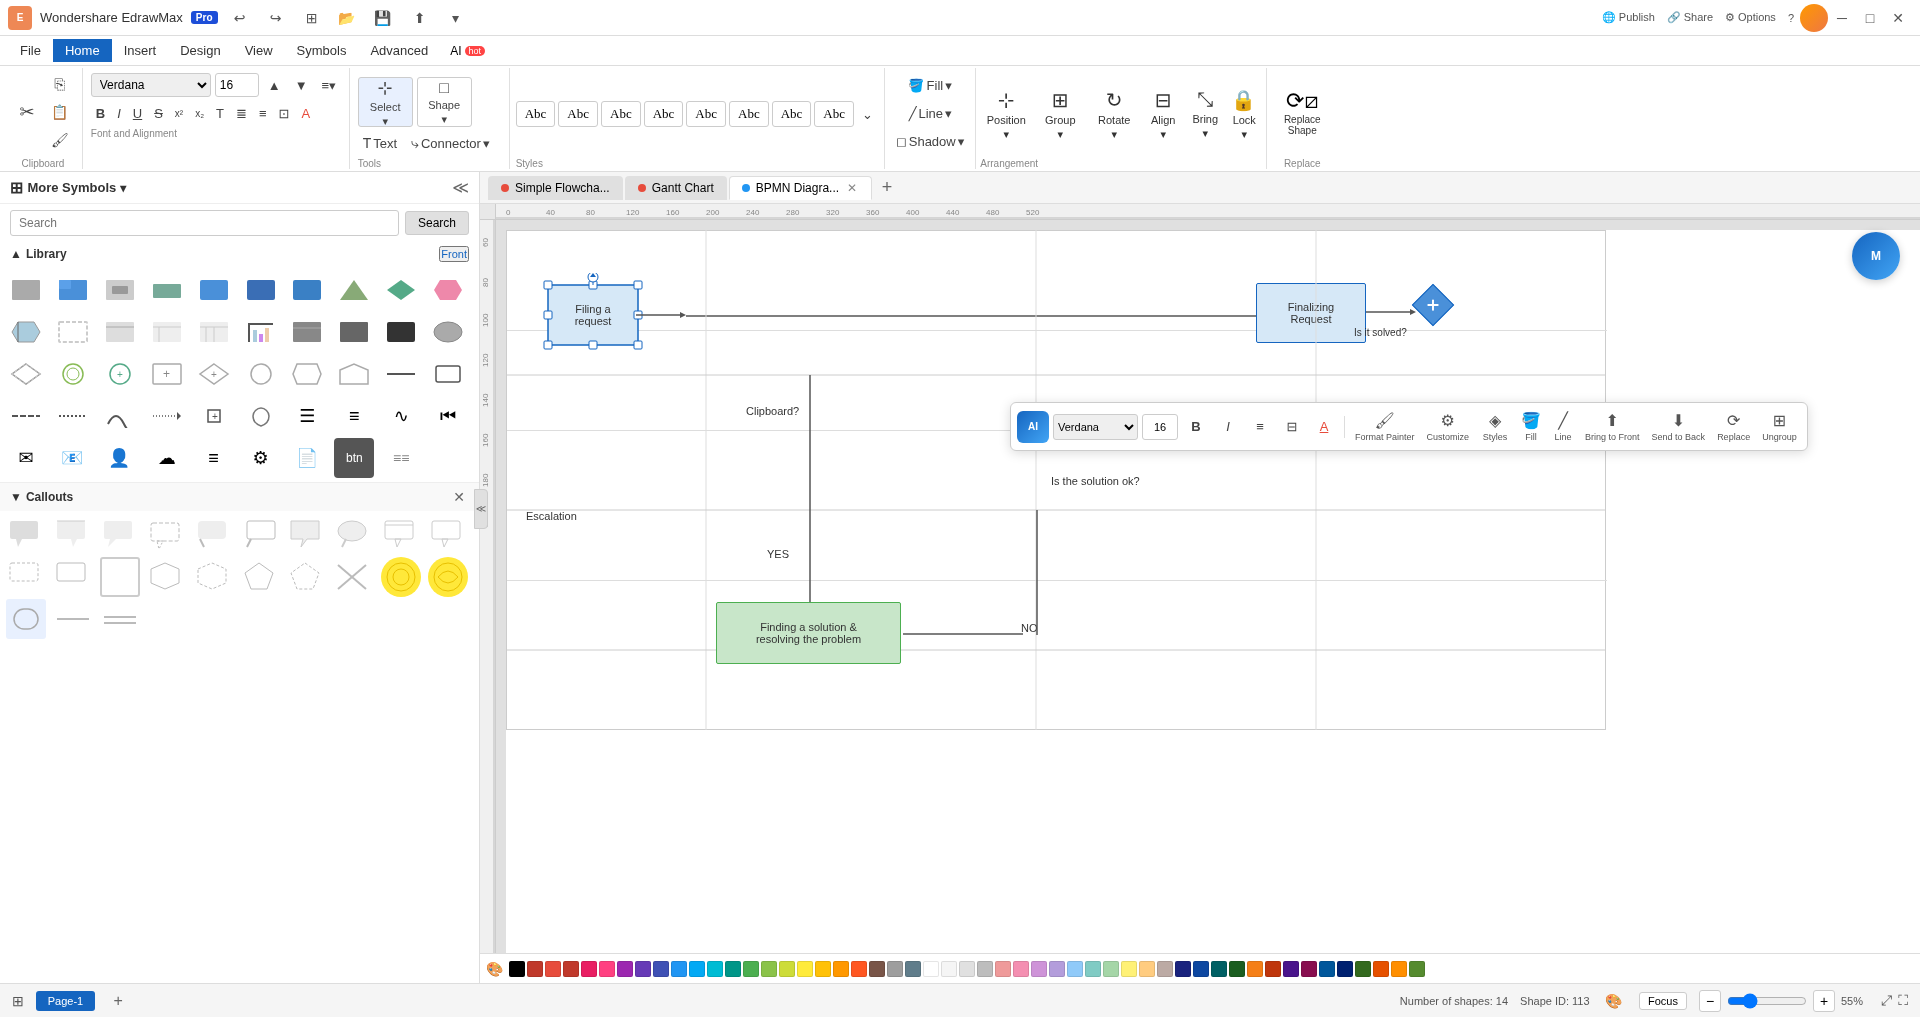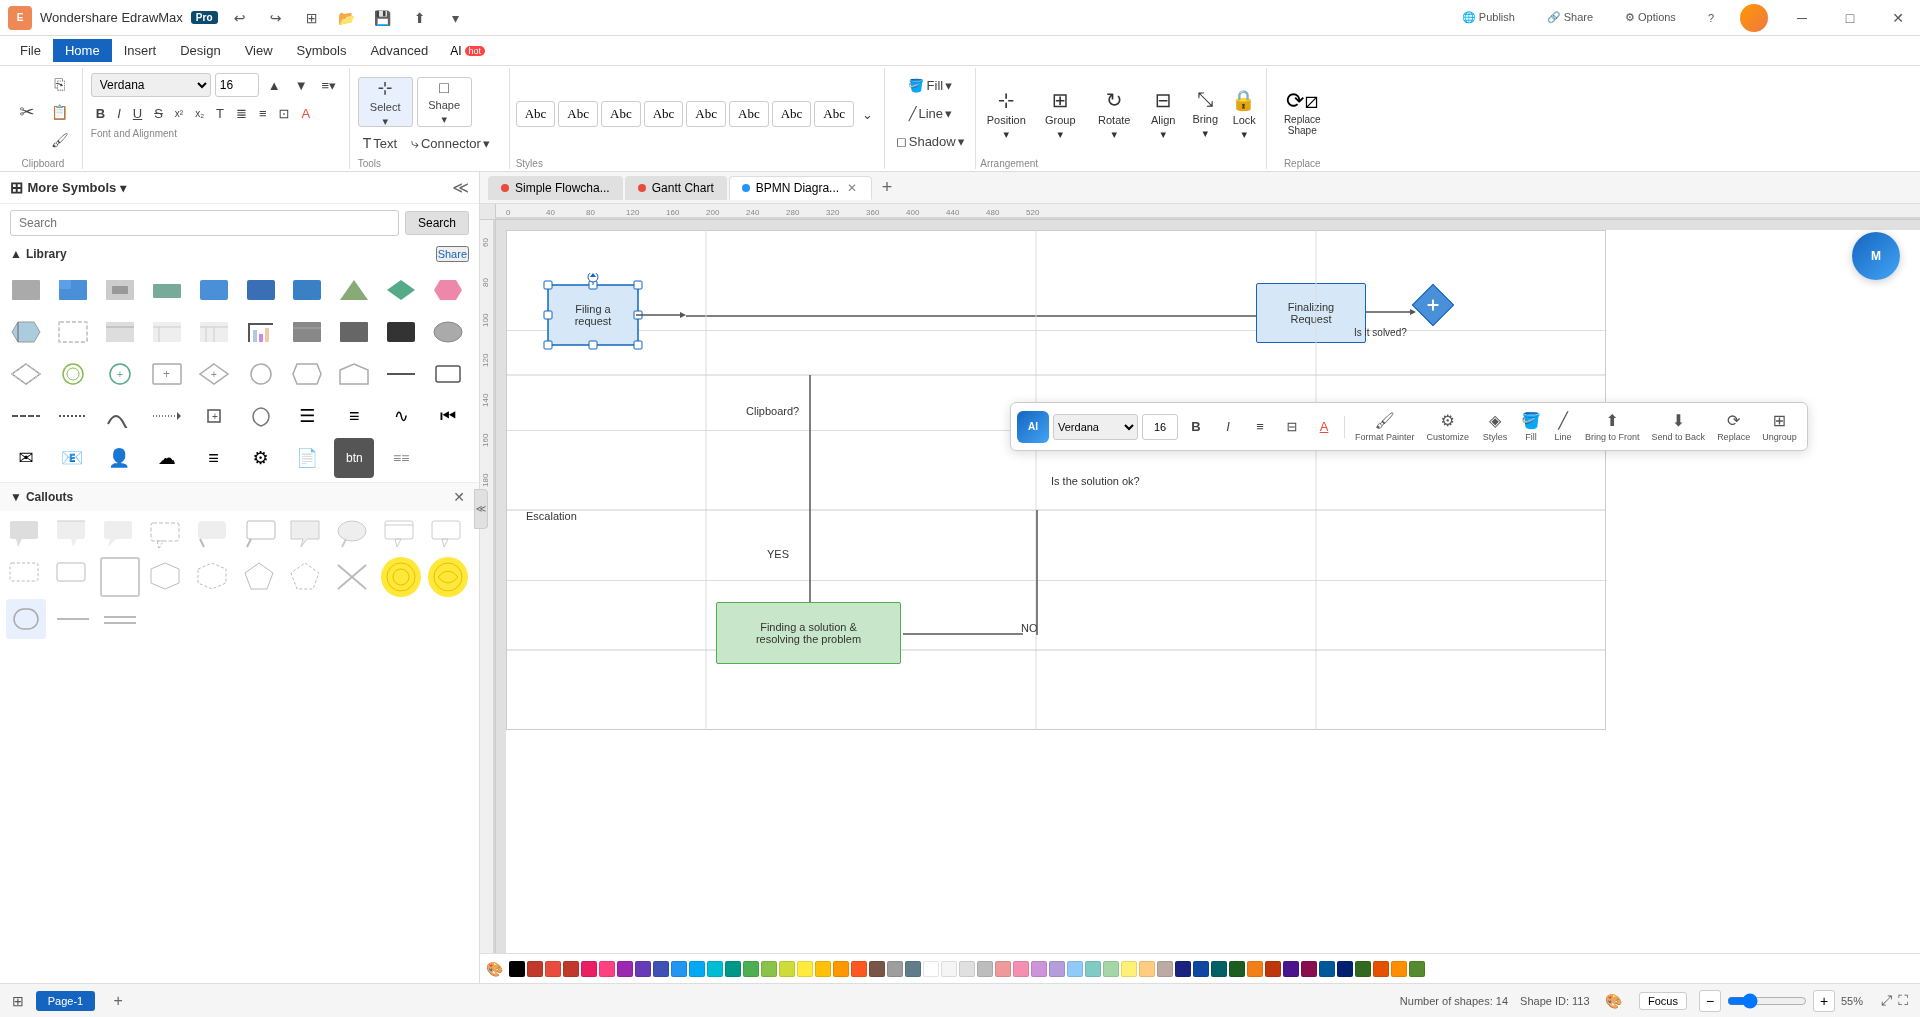--- a/index.html
+++ b/index.html
@@ -5,23 +5,23 @@
     * { box-sizing: border-box; margin: 0; padding: 0; }
     body { font-family: 'Segoe UI', Arial, sans-serif; font-size: 12px; background: #f0f0f0; overflow: hidden; width: 1920px; height: 1017px; }
 
     
     #title-bar {
       display: flex; align-items: center; height: 36px; background: #fff;
       border-bottom: 1px solid #ddd; padding: 0 8px; gap: 8px;
     }
     #title-bar .app-logo { width: 24px; height: 24px; background: #e85; border-radius: 4px; display: flex; align-items: center; justify-content: center; color: white; font-weight: bold; font-size: 10px; }
     #title-bar .app-name { font-size: 13px; color: #333; font-weight: 500; }
-    #title-bar .pro-badge { background: #0c4a6e; color: white; font-size: 10px; padding: 1px 5px; border-radius: 3px; font-weight: bold; }
+    #title-bar .pro-badge { background: #1d4ed8; color: white; font-size: 10px; padding: 1px 5px; border-radius: 3px; font-weight: bold; }
     #title-bar .win-btn { width: 28px; height: 24px; border: none; background: transparent; cursor: pointer; display: flex; align-items: center; justify-content: center; font-size: 14px; color: #555; border-radius: 4px; }
-    #title-bar .title-actions { display: flex; gap: 20px; align-items: center; margin-left: auto; }
+    #title-bar .title-actions { display: flex; gap: 0; align-items: center; margin-left: auto; }
     #title-bar .title-btn { font-size: 11px; background: transparent; border: none; cursor: pointer; color: #555; padding: 2px 6px; display: flex; align-items: center; gap: 3px; }
 
     
     #menu-bar {
       display: flex; align-items: center; height: 30px; background: #fff;
       border-bottom: 1px solid #ddd; padding: 0 8px; gap: 0;
     }
     .menu-item { padding: 4px 12px; font-size: 13px; cursor: pointer; color: #333; border-radius: 4px; }
     .menu-item.active { background: #1565c0; color: white; border-radius: 0; }
     .menu-ai { display: flex; align-items: center; gap: 3px; padding: 4px 10px; cursor: pointer; }
@@ -317,21 +317,21 @@
   <div class="search-row">
     <input type="text" class="search-input" placeholder="Search" style="">
     <button class="search-btn">Search</button>
   </div>
 
   <div class="library-header">
     <div class="library-label">
       <span>▲</span>
       <span>Library</span>
     </div>
-    <button class="manage-btn">Share</button>
+    <button class="manage-btn">Front</button>
   </div>
 
   <div class="symbol-grid">
 
     <div class="symbol-item">
         <svg width="32" height="24">
           <rect x="2" y="2" width="28" height="20" fill="#aaa" rx="1"></rect>
         </svg>
       </div>
     <div class="symbol-item">

